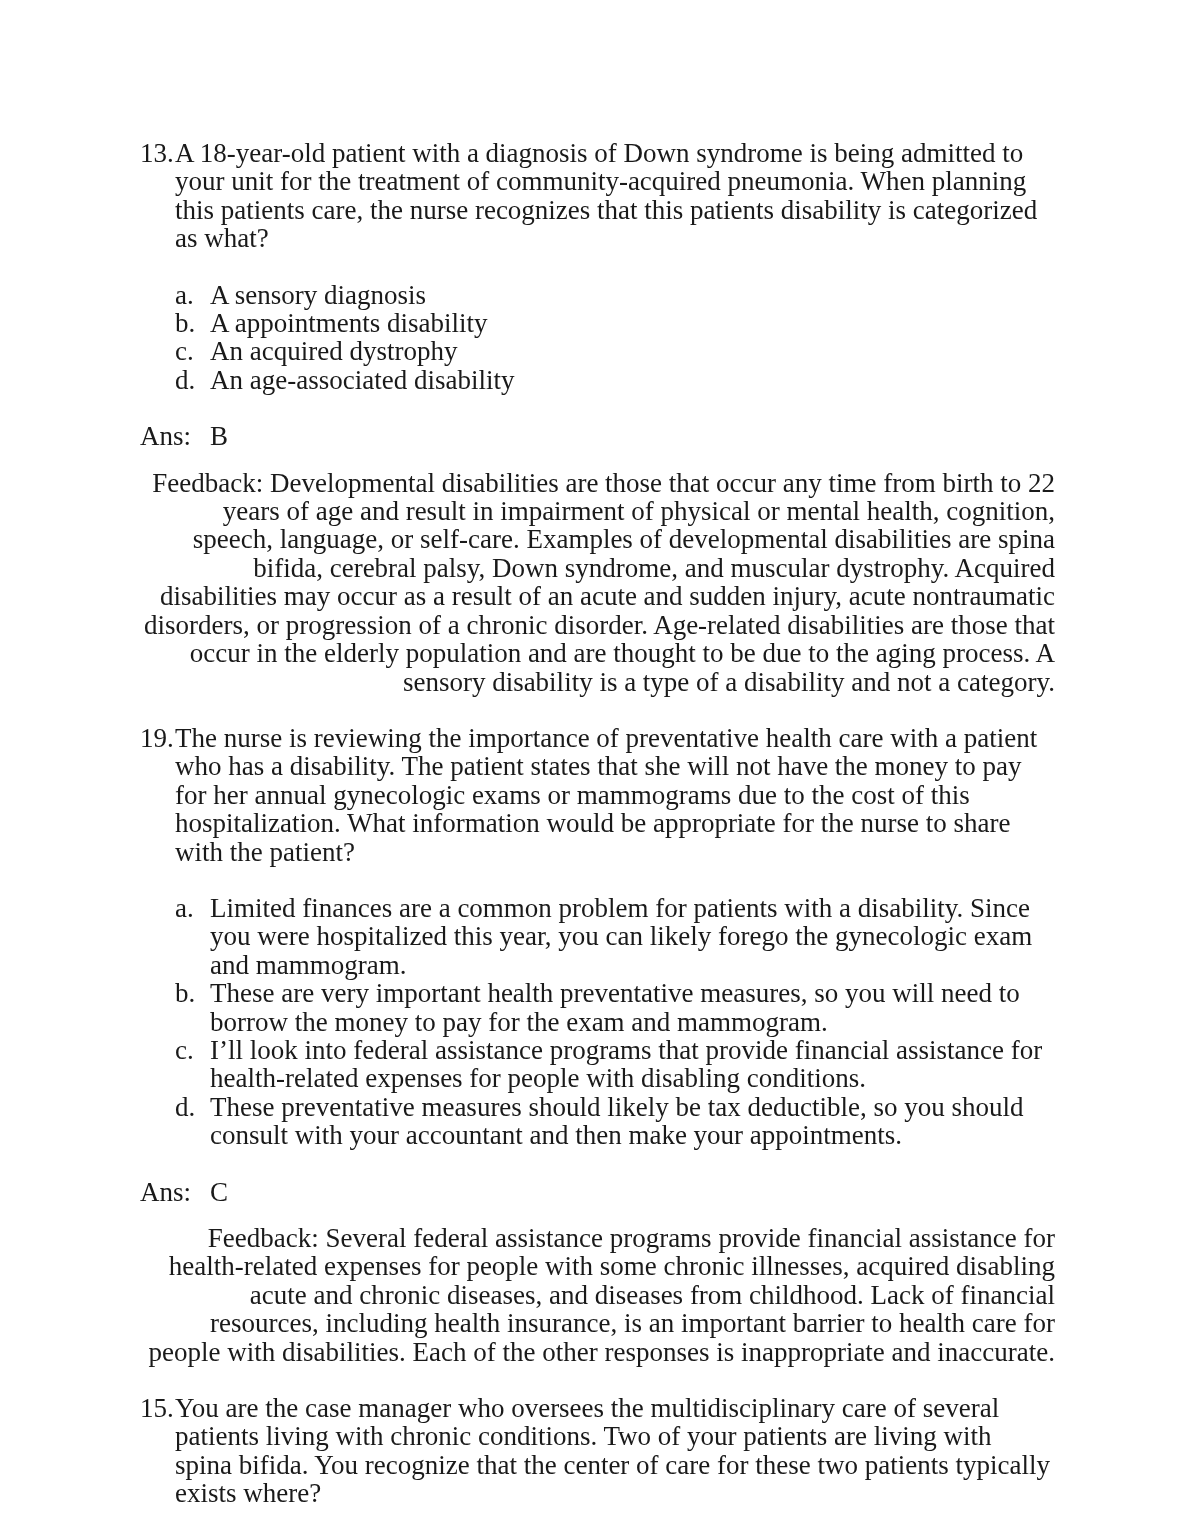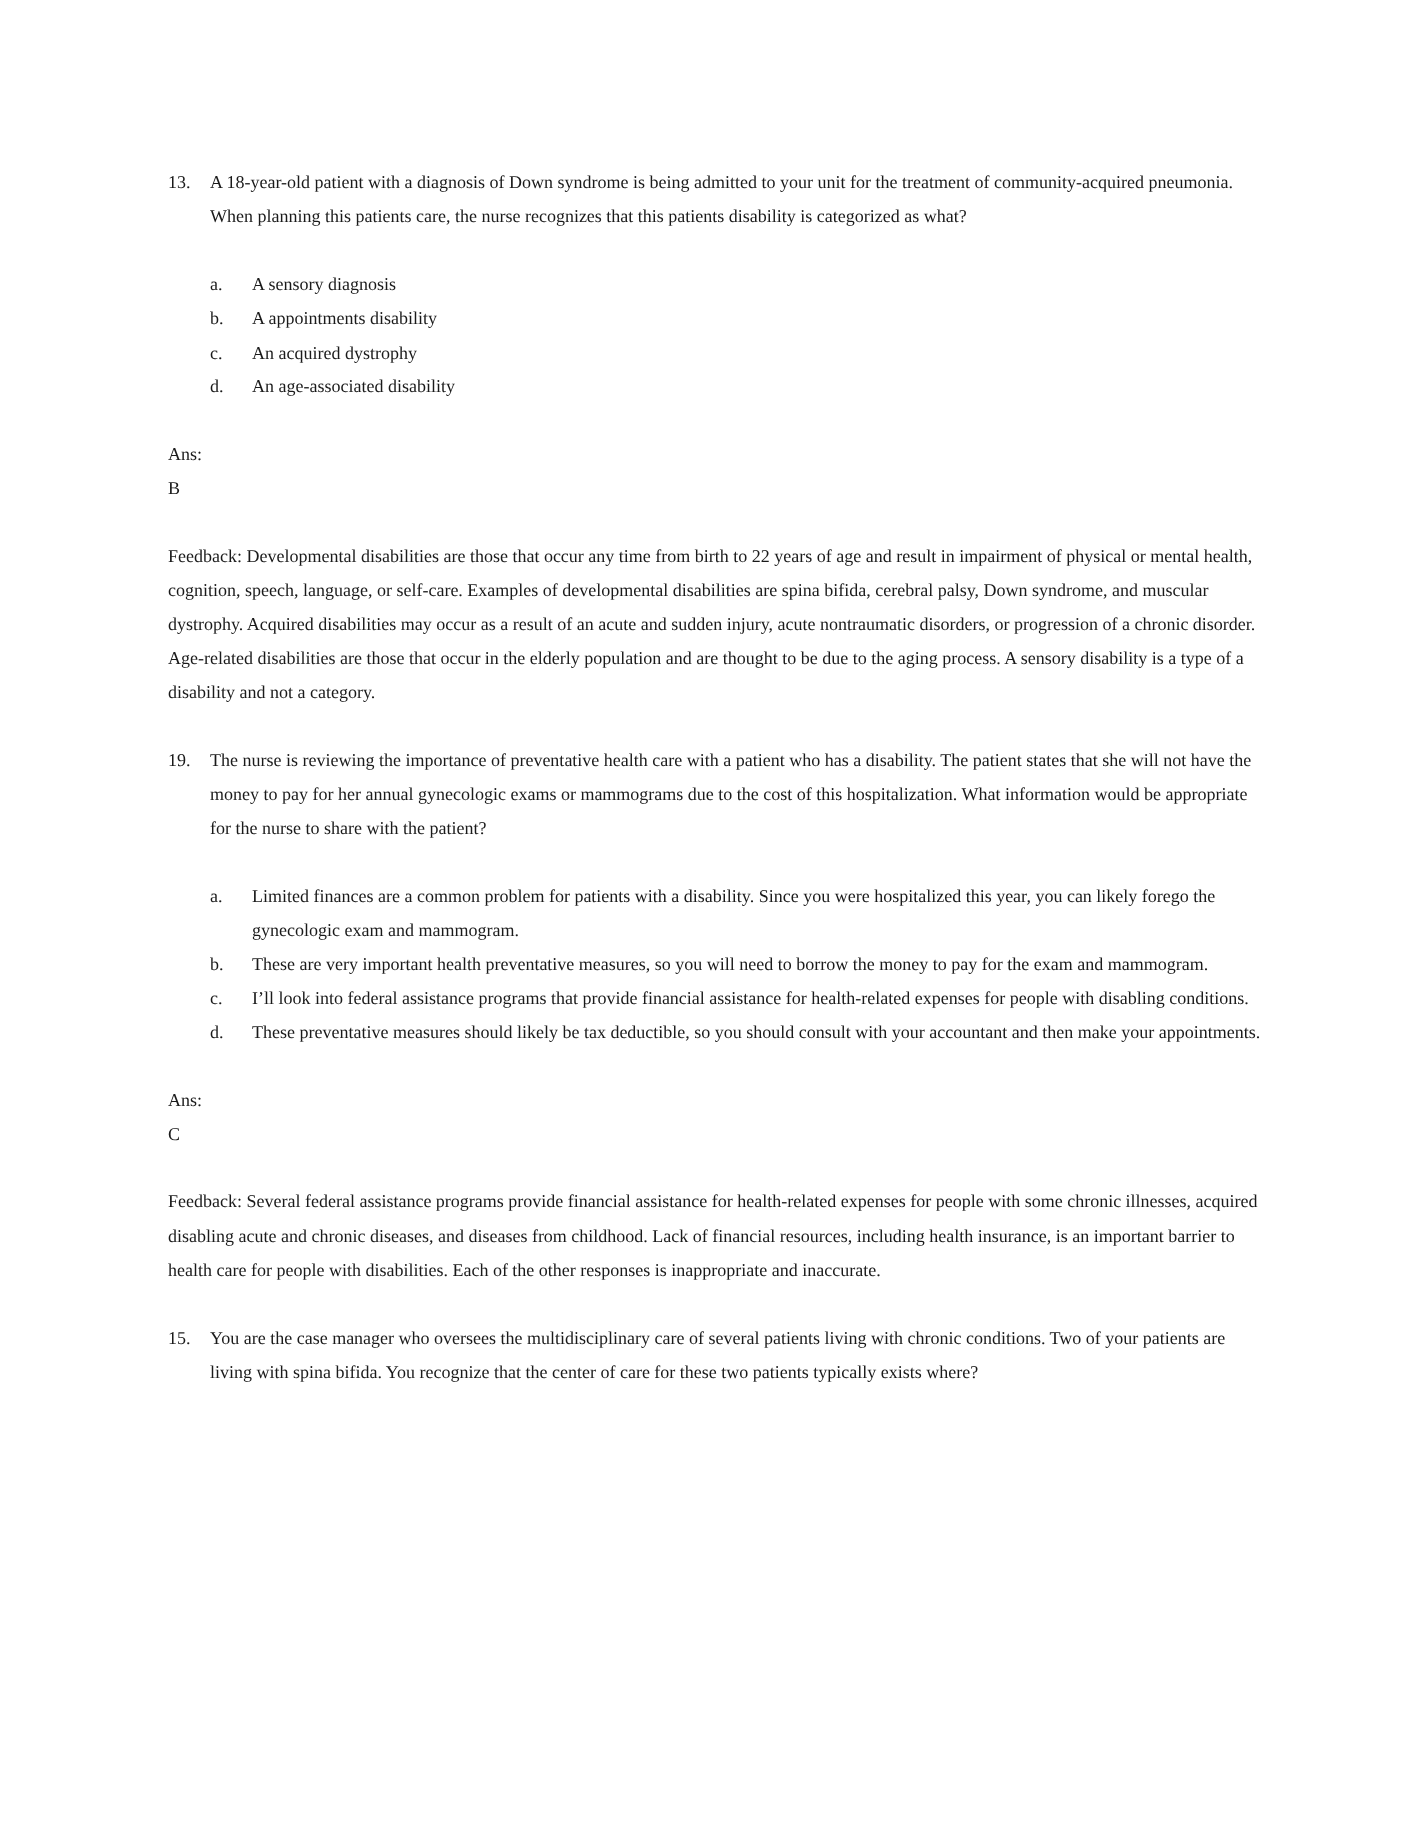--- a/index.html
+++ b/index.html
@@ -1,31 +1,31 @@
 <!DOCTYPE html>
 <html><head>
   <meta charset="utf-8">
   <style>
     html, body { margin: 0; padding: 0; background: #ffffff; }
     body { width: 1190px; height: 1540px; position: relative; overflow: hidden; }
     .page {
       position: absolute; left: 140px; top: 139px; width: 915px;
       font-family: "Liberation Serif", "DejaVu Serif", serif;
-      font-size: 15px; line-height: 28.4px; color: #1a1a1a;
+      font-size: 27px; line-height: 28.4px; color: #1a1a1a;
     }
     .q { display: flex; }
     .q-num { width: 35px; flex: none; }
     .q-text { flex: 1; }
     .opts { margin: 28px 0 0 0; }
     .opt { display: flex; }
     .opt-letter { width: 70px; flex: none; padding-left: 35px; box-sizing: border-box; }
     .opt-text { flex: 1; }
-    .ans { display: flex; margin-top: 28px; flex-direction: column; }
+    .ans { display: flex; margin-top: 28px; }
     .ans-label { width: 70px; flex: none; }
-    .feedback { margin-top: 28px; }
+    .feedback { margin-top: 18px; text-align: right; }
     .block { margin-bottom: 28px; }
   </style>
 </head>
 <body>
 
 <div class="page">
 
   <div class="block">
     <div class="q">
       <span class="q-num">13.</span>

